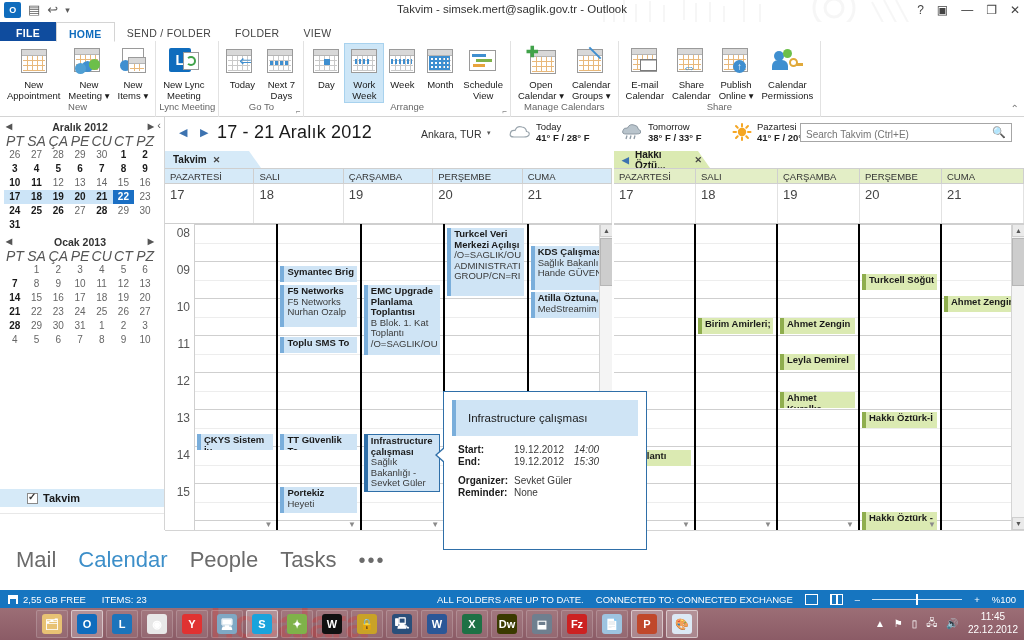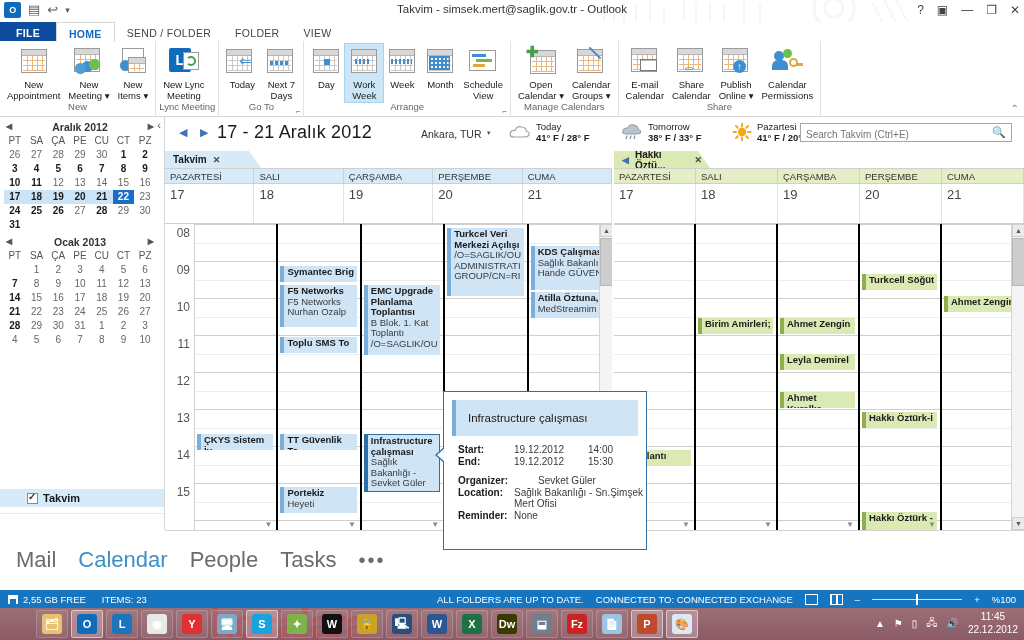--- a/index.html
+++ b/index.html
@@ -91,21 +91,21 @@
   #sidebar {
     position:absolute; left:0; top:117px; width:165px; height:413px;
     background:#ffffff; border-right:1px solid #d4d4d4;
   }
   .minical { width:160px; padding:2px 4px 0 4px; }
   .mc-head { display:flex; align-items:center; justify-content:center; position:relative;
       height:15px; font-size:10.5px; font-weight:bold; color:#333; }
   .mc-head .arw { position:absolute; font-size:8px; color:#555; }
   .mc-head .arw.l { left:2px; } .mc-head .arw.r { right:2px; }
   .mc-dow { display:grid; grid-template-columns:repeat(7,1fr); height:14px; }
-  .mc-dow div { text-align:center; font-size:10px; color:#555; line-height:14px; }
+  .mc-dow div { text-align:center; font-size:14px; color:#555; line-height:14px;font-style:italic; }
   .mc-grid { display:grid; grid-template-columns:repeat(7,1fr); }
   .mc-grid div { text-align:center; font-size:10px; line-height:14px; height:14px; color:#666; }
   .mc-grid div.cur { color:#1a1a1a; font-weight:bold; }
   .mc-grid div.selw { background:#cce4f7; }
   .mc-grid div.today { background:#1a6fc4; color:#fff; font-weight:bold; }
 
   #calpanes { position:absolute; left:0; bottom:10px; width:164px; }
   .calgrp { margin-bottom:4px; }
   .calgrp-hdr { display:flex; align-items:center; gap:5px; padding:3px 0 3px 8px; font-size:11px; }
   .tri { font-size:7px; color:#444; }
@@ -197,22 +197,22 @@
     position:absolute; left:443px; top:391px; width:204px; height:159px;
     background:#fff; border:1px solid #2f6fa8; z-index:50;
   }
   #popup .hdr { margin:8px 8px 0 8px; height:36px; background:#cfe4f5;
      border-left:4px solid #7aaedb; display:flex; align-items:center; padding-left:12px;
      font-size:11.5px; color:#1a1a1a; }
   #popup .rows { margin:8px 0 0 14px; font-size:10px; color:#222; }
   #popup .r { display:flex; margin-bottom:1px; }
   #popup .k { width:56px; font-weight:bold; color:#1a1a1a; }
   #popup .v { color:#3a3a3a; }
-  #popup .v .tm { margin-left:24px; }
-  #popup .blk { margin-top:8px;gap:24px; }
+  #popup .v .tm { margin-left:10px;font-style:italic; }
+  #popup .blk { margin-top:8px; }
   .ptail { position:absolute; left:-9px; top:55px; width:0;height:0;
      border-top:8px solid transparent; border-bottom:8px solid transparent;
      border-right:9px solid #2f6fa8; }
   .ptail i { position:absolute; left:2px; top:-7px; width:0;height:0;
      border-top:7px solid transparent; border-bottom:7px solid transparent;
      border-right:8px solid #fff; }
   #navstrip {
     position:absolute; left:0; top:532px; width:1024px; height:56px;
     background:#fff; display:flex; align-items:center; gap:22px; padding-left:16px;
   }
@@ -1037,25 +1037,20 @@
     </div>
     <div class="r">
       <span class="k">End:</span>
       <span class="v"><span>19.12.2012</span><span class="tm">15:30</span></span>
     </div>
     <div class="r blk">
       <span class="k">Organizer:</span>
       <span class="v">Sevket Güler</span>
     </div>
     <div class="r">
-      <span class="k">Location:</span>
-      <span class="v" style="white-space:pre-line">Sağlık Bakanlığı - Sn.Şimşek
-Mert Ofisi</span>
-    </div>
-    <div class="r">
       <span class="k">Reminder:</span>
       <span class="v">None</span>
     </div>
   </div>
 </div>
 
 <div id="navstrip">
     <span class="m">Mail</span>
     <span class="m active">Calendar</span>
     <span class="m">People</span>

